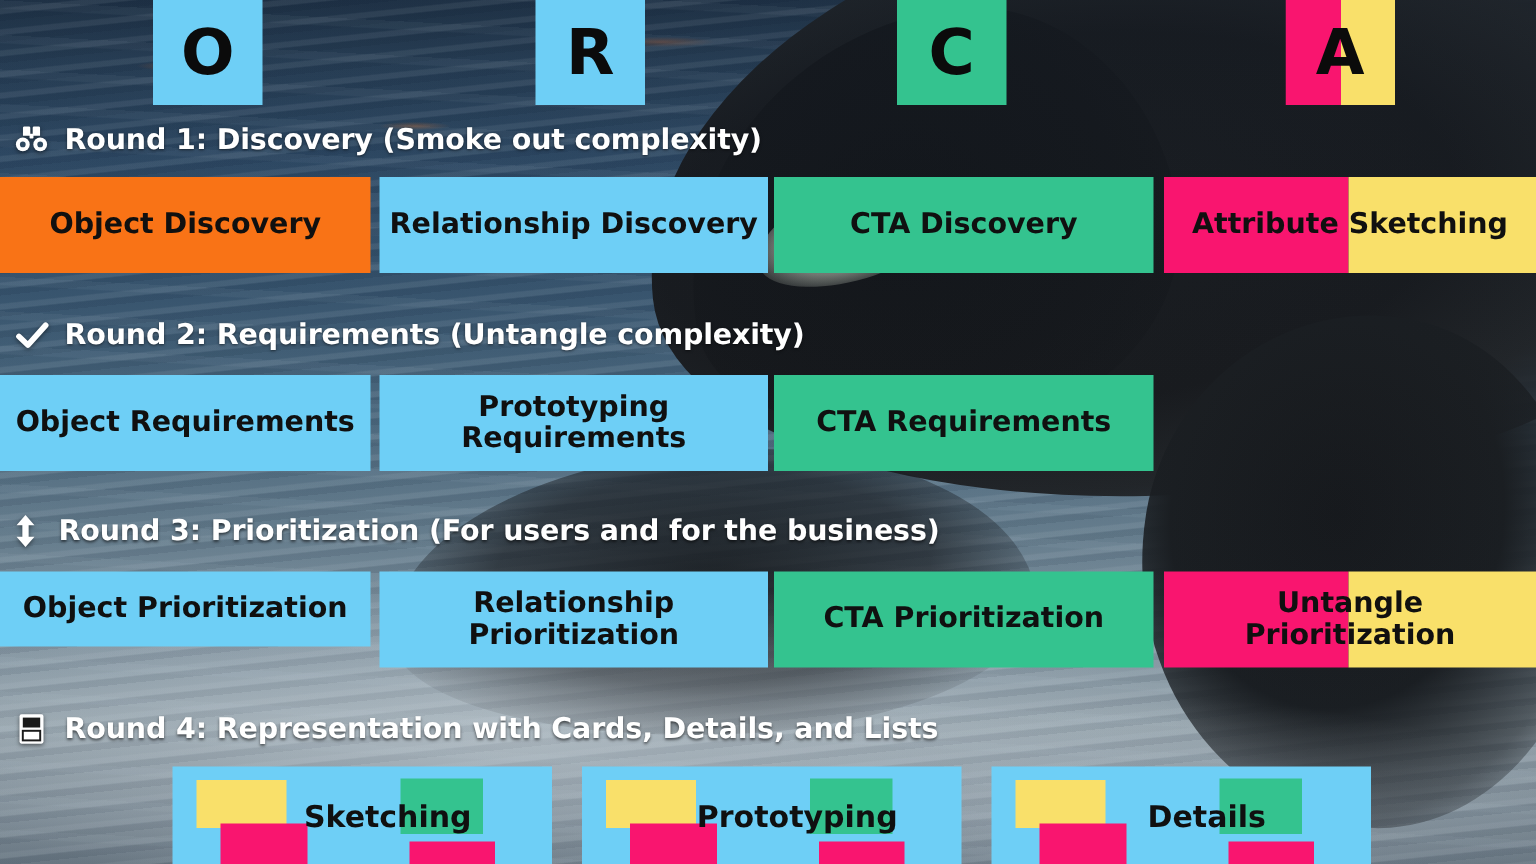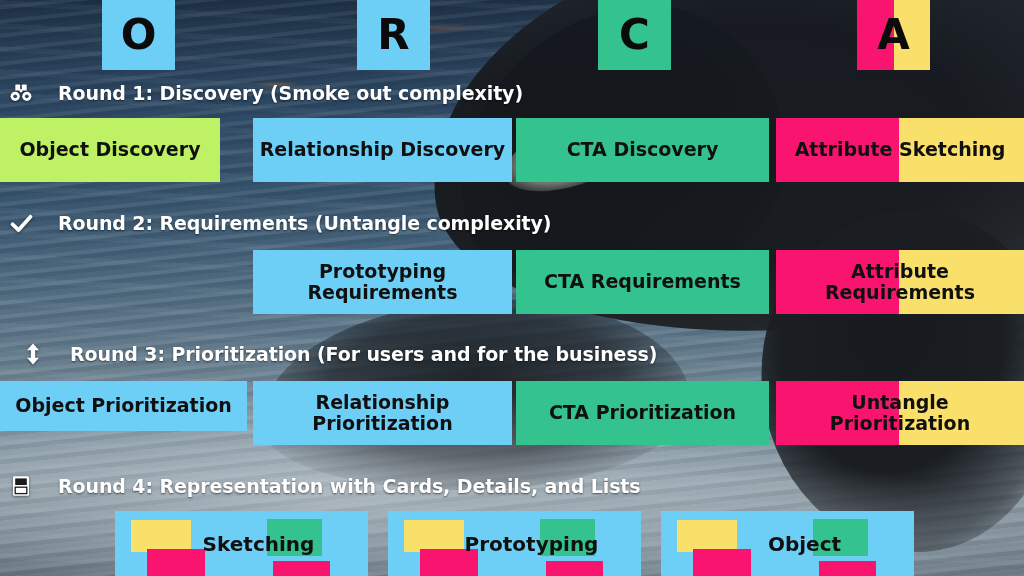--- a/index.html
+++ b/index.html
@@ -174,21 +174,21 @@
   }
   .tile-split .half-l { left: 0; }
   .tile-split .half-r { right: 0; }
   .tile-split .glyph { position: relative; z-index: 2; }
 
   
   .round-head {
     position: absolute;
     display: flex;
     align-items: center;
-    gap: 24px;
+    gap: 9px;
     color: #ffffff;
     font-weight: 700;
     font-size: 19px;
     letter-spacing: -0.1px;
     text-shadow: 0 1px 2px rgba(0,0,0,.55);
     white-space: nowrap;
   }
   .round-head .ico {
     display: inline-flex;
     align-items: center;
@@ -279,21 +279,21 @@
           <rect x="10.7" y="8.2" width="2.6" height="3.1" rx=".5"></rect>
           <circle cx="6.2" cy="15.3" r="4.6"></circle>
           <circle cx="17.8" cy="15.3" r="4.6"></circle>
           <circle cx="6.2" cy="15.3" r="1.9" fill="#2f4a61"></circle>
           <circle cx="17.8" cy="15.3" r="1.9" fill="#2f4a61"></circle>
         </svg>
       </span>
       <span>Round 1: Discovery (Smoke out complexity)</span>
     </div>
 
-    <div class="bar" style="left:0; top:118px; width:220px; height:64px; background:#bef264;">
+    <div class="bar" style="left:0; top:118px; width:247px; height:64px; background:#f97316;">
       <span>Object Discovery</span>
     </div>
     <div class="bar" style="left:253px; top:118px; width:259px; height:64px; background:#6ecff6;">
       <span>Relationship Discovery</span>
     </div>
     <div class="bar" style="left:516px; top:118px; width:253px; height:64px; background:#34c38f;">
       <span>CTA Discovery</span>
     </div>
     <div class="bar split" style="left:776px; top:118px; width:248px; height:64px;">
       <span class="sp-l" style="left:0; width:123px; background:#f9156f;"></span>
@@ -303,33 +303,31 @@
 
     <div class="round-head" style="left:8px; top:210px;">
       <span class="ico">
         <svg width="25" height="25" viewBox="0 0 24 24" fill="none" stroke="#ffffff" stroke-width="3.6" stroke-linecap="round" stroke-linejoin="round">
           <path d="M3.5 12.8 L9.2 18.3 L20.6 5.6"></path>
         </svg>
       </span>
       <span>Round 2: Requirements (Untangle complexity)</span>
     </div>
 
+    <div class="bar" style="left:0; top:250px; width:247px; height:64px; background:#6ecff6;">
+      <span>Object Requirements</span>
+    </div>
     <div class="bar" style="left:253px; top:250px; width:259px; height:64px; background:#6ecff6;">
       <span>Prototyping Requirements</span>
     </div>
     <div class="bar" style="left:516px; top:250px; width:253px; height:64px; background:#34c38f;">
       <span>CTA Requirements</span>
     </div>
-    <div class="bar split" style="left:776px; top:250px; width:248px; height:64px;">
-      <span class="sp-l" style="left:0; width:123px; background:#f9156f;"></span>
-      <span class="sp-r" style="right:0; width:125px; background:#f9e06a;"></span>
-      <span class="sp-label">Attribute Requirements</span>
-    </div>
-
-    <div class="round-head" style="left:20px; top:341px;text-align:right;">
+
+    <div class="round-head" style="left:4px; top:341px;text-align:right;">
       <span class="ico">
         <svg width="22" height="24" viewBox="0 0 22 24" fill="#ffffff">
           <path d="M11 1.4 L17 8.2 H13.1 V15.8 H17 L11 22.6 L5 15.8 H8.9 V8.2 H5 Z"></path>
         </svg>
       </span>
       <span>Round 3: Prioritization (For users and for the business)</span>
     </div>
 
     <div class="bar" style="left:0; top:381px; width:247px; height:50px; background:#6ecff6;">
       <span>Object Prioritization</span>
@@ -369,19 +367,19 @@
       <span class="chip" style="left:16px; top:9px; width:60px; height:32px; background:#f9e06a;"></span>
       <span class="chip" style="left:32px; top:38px; width:58px; height:28px; background:#f9156f;"></span>
       <span class="r4label" style="margin-left:34px;">Prototyping</span>
       <span class="chip" style="right:46px; top:8px; width:55px; height:37px; background:#34c38f;"></span>
       <span class="chip" style="right:38px; top:50px; width:57px; height:28px; background:#f9156f;"></span>
     </div>
 
     <div class="r4card" style="left:661px; top:511px; width:253px; height:65px; background:#6ecff6;">
       <span class="chip" style="left:16px; top:9px; width:60px; height:32px; background:#f9e06a;"></span>
       <span class="chip" style="left:32px; top:38px; width:58px; height:28px; background:#f9156f;"></span>
-      <span class="r4label" style="margin-left:34px;">Object</span>
+      <span class="r4label" style="margin-left:34px;">Details</span>
       <span class="chip" style="right:46px; top:8px; width:55px; height:37px; background:#34c38f;"></span>
       <span class="chip" style="right:38px; top:50px; width:57px; height:28px; background:#f9156f;"></span>
     </div>
 
   </div>
 </div>
 
 </body></html>

